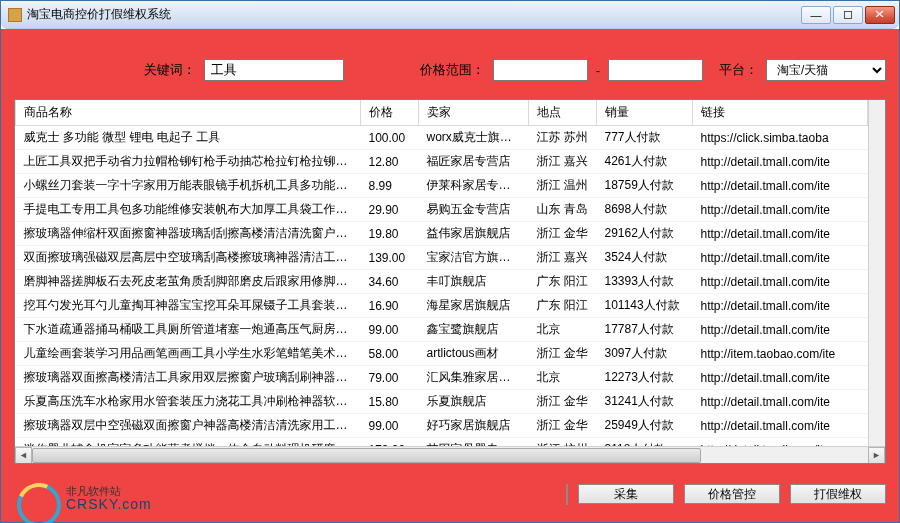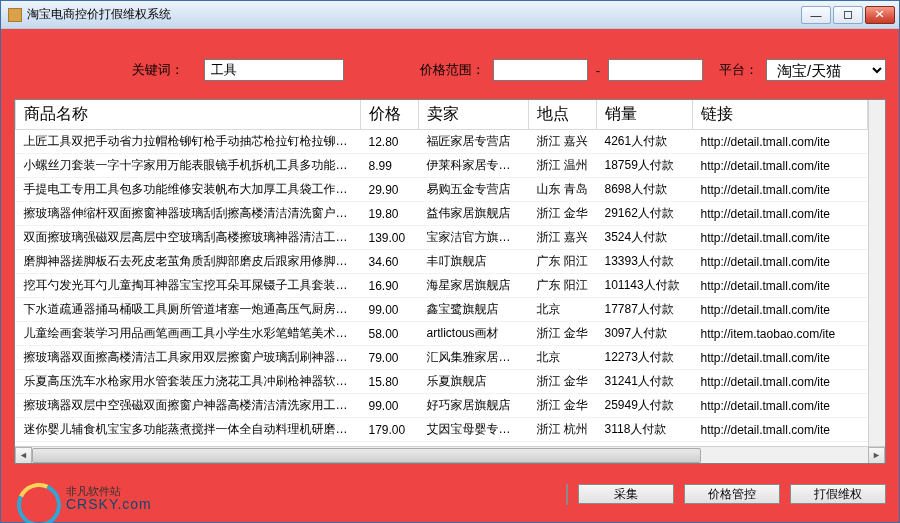--- a/index.html
+++ b/index.html
@@ -19,20 +19,21 @@
     display: flex;
     flex-direction: column;
   }
   .titlebar {
     height: 28px;
     background: linear-gradient(to bottom, #eef4fb 0%, #d9e6f5 50%, #c7d9ee 100%);
     display: flex;
     align-items: center;
     padding: 0 4px 0 6px;
     border-bottom: 1px solid #b5c9e1;
+    border-radius: 7px;
   }
   .titlebar .app-icon {
     width: 16px; height: 16px;
     display: flex; align-items: center; justify-content: center;
     margin-right: 4px;
   }
   .titlebar .app-icon .sq {
     display:inline-block; width:14px; height:14px;
     background:#d9a24a; border:1px solid #a87a2c;
   }
@@ -78,21 +79,21 @@
     border: 1px solid #7a7a7a;
     background: #fff;
     padding: 0 6px;
     font-size: 13px;
     font-family: inherit;
   }
   .dropdown {
     height: 22px;
     border: 1px solid #7a7a7a;
     background: #fff;
-    font-size: 15px;
+    font-size: 12px;
     font-family: inherit;
     padding: 0 2px 0 6px;
   }
   .table-wrap {
     flex: 1;
     background: #fff;
     border: 1px solid #828282;
     overflow: hidden;
     display: flex;
     flex-direction: column;
@@ -107,21 +108,21 @@
     border-collapse: collapse;
     table-layout: fixed;
   }
   thead th {
     background: #fff;
     border: 1px solid #d9d9d9;
     border-top: none;
     text-align: left;
     font-weight: normal;
     padding: 4px 8px;
-    font-size: 16px;
+    font-size: 12px;
     height: 22px;
   }
   tbody td {
     padding: 3px 8px;
     font-size: 12px;
     border-bottom: 1px solid #f2f2f2;
     white-space: nowrap;
     overflow: hidden;
     text-overflow: ellipsis;
     height: 20px;
@@ -224,21 +225,21 @@
       <div class="win-btn close">
             <span>✕</span>
           </div>
     </div>
   </div>
 
   <div class="content">
 
     <div class="search-row">
       <span class="lbl">关键词：</span>
-      <input class="txt" style="width: 140px; margin-left: 12px;" value="工具">
+      <input class="txt" style="width: 140px;" value="工具">
       <span style="flex:0 0 60px"></span>
       <span class="lbl">价格范围：</span>
       <input class="txt" style="width: 95px;" value="">
       <span class="lbl">-</span>
       <input class="txt" style="width: 95px;" value="">
       <span style="flex:1"></span>
       <span class="lbl">平台：</span>
       <select class="dropdown" style="width:120px">
         <option>淘宝/天猫</option>
       </select>
@@ -261,20 +262,28 @@
                 <th>商品名称</th>
                 <th>价格</th>
                 <th>卖家</th>
                 <th>地点</th>
                 <th>销量</th>
                 <th>链接</th>
               </tr>
             </thead>
             <tbody id="tbody">
                   <tr>
+                    <td>威克士 多功能 微型 锂电 电起子 工具</td>
+                    <td>100.00</td>
+                    <td>worx威克士旗舰店</td>
+                    <td>江苏 苏州</td>
+                    <td>777人付款</td>
+                    <td>https://click.simba.taoba</td>
+                  </tr>
+                  <tr>
                     <td>上匠工具双把手动省力拉帽枪铆钉枪手动抽芯枪拉钉枪拉铆枪铆钉枪</td>
                     <td>12.80</td>
                     <td>福匠家居专营店</td>
                     <td>浙江 嘉兴</td>
                     <td>4261人付款</td>
                     <td>http://detail.tmall.com/ite</td>
                   </tr>
                   <tr>
                     <td>小螺丝刀套装一字十字家用万能表眼镜手机拆机工具多功能梅花六角</td>
                     <td>8.99</td>

